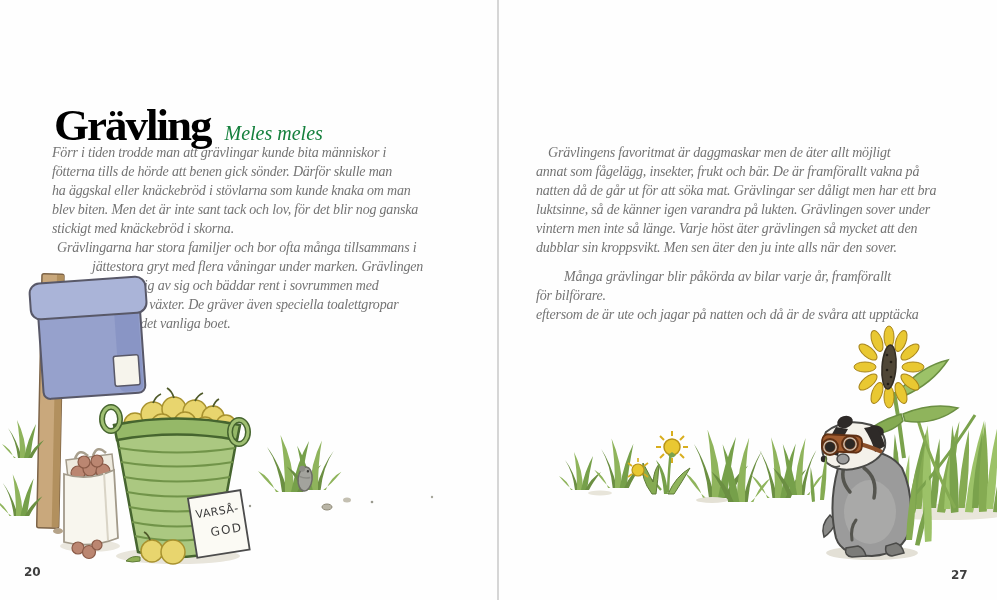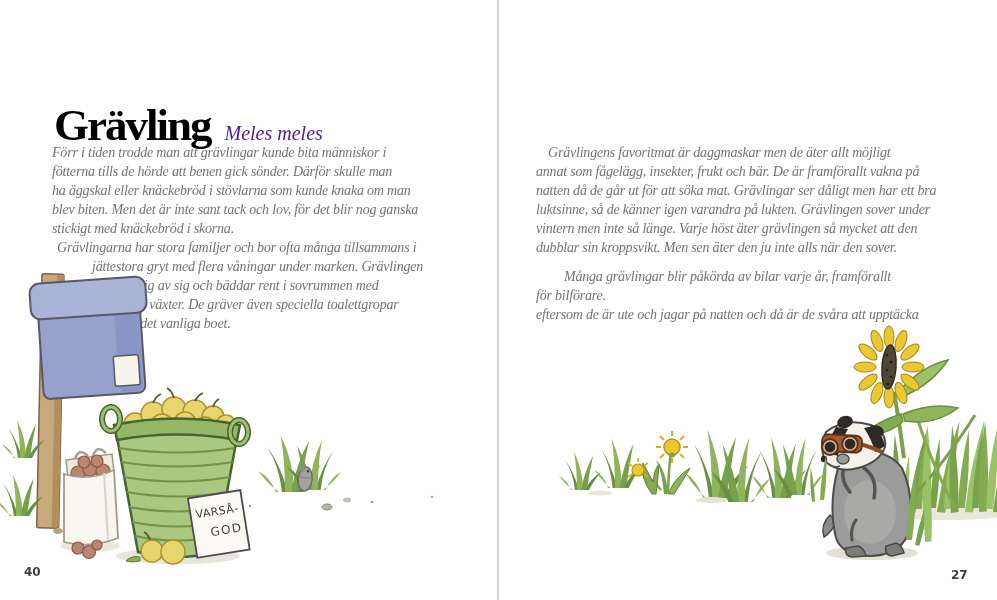--- a/index.html
+++ b/index.html
@@ -4,21 +4,21 @@
 <style>
   html,body{margin:0;padding:0;background:#ffffff;}
   .spread{position:relative;width:997px;height:600px;background:#fefefe;overflow:hidden;
           font-family:"Liberation Serif",serif;}
   .gutter{position:absolute;left:497px;top:0;width:2px;height:600px;
           background:linear-gradient(to right,#ededed,#bfbfbf,#ededed);}
   .title{position:absolute;left:54px;top:82px;line-height:1;white-space:nowrap;}
   .title .main{font-family:Liberation Serif, serif;font-weight:bold;font-size:45px;
                letter-spacing:-2px;color:#000000;}
   .title .subtitle{font-family:"Liberation Serif",serif;font-style:italic;font-weight:normal;
-               font-size:20px;letter-spacing:0;color:#4c1d95;margin-left:14px;}
+               font-size:20px;letter-spacing:0;color:#15803d;margin-left:14px;}
   .para{position:absolute;font-size:14px;line-height:19px;letter-spacing:-0.2px;
         color:#737373;white-space:pre;font-style:italic;}
   .p1{left:52px;top:143px;}
   .p2{left:52px;top:238px;}
   .p3{left:536px;top:143px;}
   .p4{left:536px;top:267px;}
   .p2 .tline:nth-child(1){margin-left:5px;}
   .p2 .tline:nth-child(2){margin-left:40px;}
   .p2 .tline:nth-child(3){margin-left:38px;}
   .p2 .tline:nth-child(4){margin-left:47px;}
@@ -156,21 +156,21 @@
         <path d="M299,477 q6,2 11,0" stroke="#8b8b85" stroke-width="1.5" fill="none"></path>
       </g>
       <ellipse cx="327" cy="507" rx="5" ry="3" fill="#b9b5a6" stroke="#8f8a78" stroke-width="1"></ellipse>
       <ellipse cx="347" cy="500" rx="4" ry="2.5" fill="#c4c0b2"></ellipse>
       <circle cx="250" cy="506" r="1.2" fill="#9a9a8f"></circle>
       <circle cx="372" cy="502" r="1.3" fill="#9a9a8f"></circle>
       <circle cx="432" cy="497" r="1.2" fill="#a6a69b"></circle>
     </g>
   </svg>
 
-  <div class="pagenum pn-left">40</div>
+  <div class="pagenum pn-left">20</div>
 
   <div class="gutter"></div>
 
   <div class="para p3"><div class="tline">Grävlingens favoritmat är daggmaskar men de äter allt möjligt</div><div class="tline">annat som fågelägg, insekter, frukt och bär. De är framförallt vakna på</div><div class="tline">natten då de går ut för att söka mat. Grävlingar ser dåligt men har ett bra</div><div class="tline">luktsinne, så de känner igen varandra på lukten. Grävlingen sover under</div><div class="tline">vintern men inte så länge. Varje höst äter grävlingen så mycket att den</div><div class="tline">dubblar sin kroppsvikt. Men sen äter den ju inte alls när den sover.</div></div>
   <div class="para p4"><div class="tline">Många grävlingar blir påkörda av bilar varje år, framförallt</div><div class="tline">för bilförare.</div><div class="tline">eftersom de är ute och jagar på natten och då är de svåra att upptäcka</div></div>
 
   <svg id="svg-right" class="illus" width="499" height="300" viewBox="498 300 499 300">
     <defs>
       <g id="tuftR">
         <path d="M-2,0 Q-4,-18 -12,-30 Q-4,-20 2,0 Z" fill="#6b8f42"></path>

